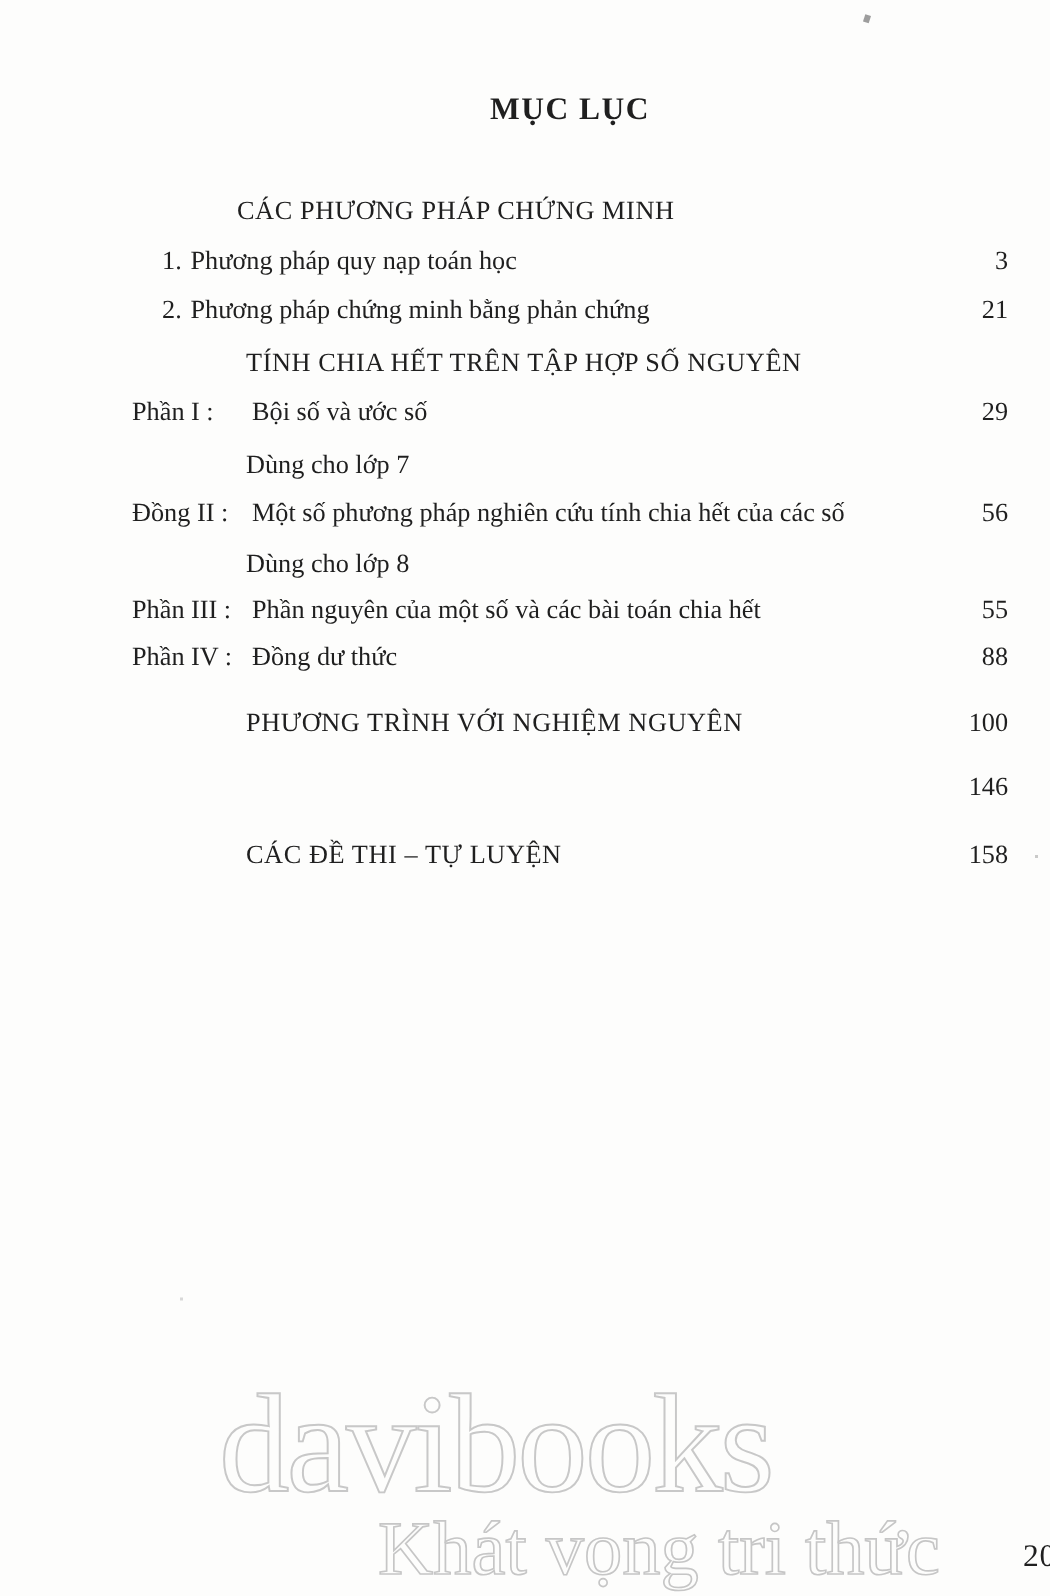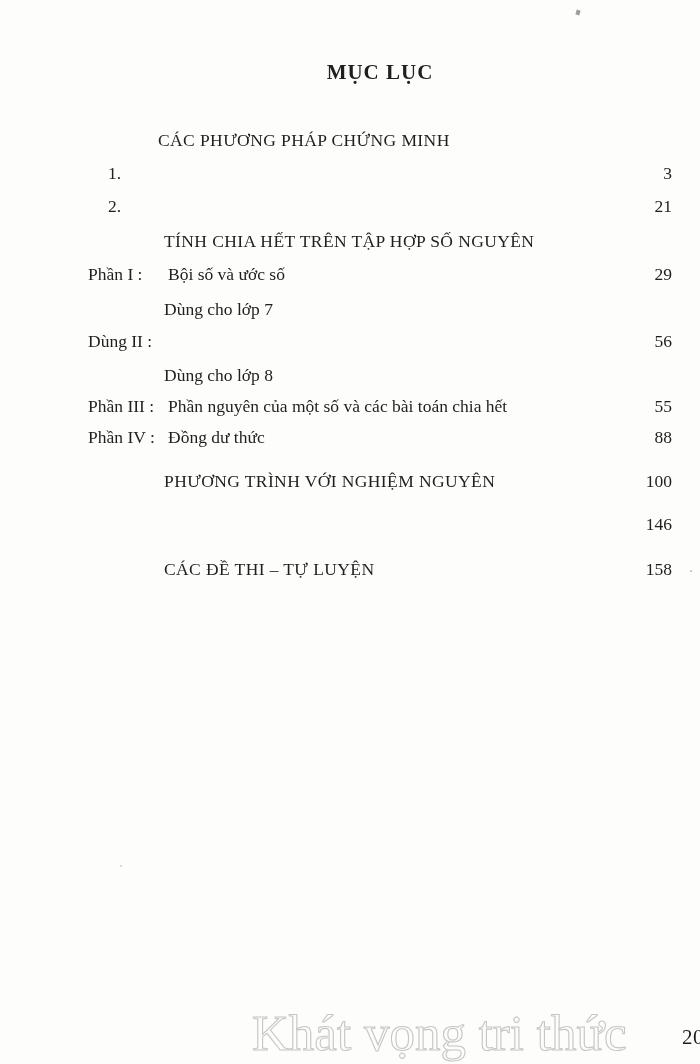--- a/index.html
+++ b/index.html
@@ -102,46 +102,49 @@
 
   <div class="toc">
 
     <div class="row sec1" style="top:128px">
       <span class="txt">CÁC PHƯƠNG PHÁP CHỨNG MINH</span>
       <span class="pg"></span>
     </div>
 
     <div class="row item" style="top:161px">
       <span class="lbl">1.</span>
+      <span class="txt">Phương pháp quy nạp toán học</span>
       <span class="pg">3</span>
     </div>
 
     <div class="row item" style="top:194px">
       <span class="lbl">2.</span>
+      <span class="txt">Phương pháp chứng minh bằng phản chứng</span>
       <span class="pg">21</span>
     </div>
 
     <div class="row sec" style="top:229px">
       <span class="txt">TÍNH CHIA HẾT TRÊN TẬP HỢP SỐ NGUYÊN</span>
       <span class="pg"></span>
     </div>
 
     <div class="row part" style="top:262px">
       <span class="lbl">Phần I :</span>
       <span class="txt">Bội số và ước số</span>
       <span class="pg">29</span>
     </div>
 
     <div class="row sub" style="top:297px">
       <span class="txt">Dùng cho lớp 7</span>
       <span class="pg"></span>
     </div>
 
     <div class="row part" style="top:329px">
-      <span class="lbl">Dùng II :</span>
+      <span class="lbl">Đồng II :</span>
+      <span class="txt">Một số phương pháp nghiên cứu tính chia hết của các số</span>
       <span class="pg">56</span>
     </div>
 
     <div class="row sub" style="top:363px">
       <span class="txt">Dùng cho lớp 8</span>
       <span class="pg"></span>
     </div>
 
     <div class="row part" style="top:394px">
       <span class="lbl">Phần III :</span>
@@ -164,20 +167,21 @@
       <span class="pg">146</span>
     </div>
 
     <div class="row sec" style="top:557px">
       <span class="txt">CÁC ĐỀ THI – TỰ LUYỆN</span>
       <span class="pg">158</span>
     </div>
 
   </div>
 
+  <div class="wm-brand">davibooks</div>
   <div class="wm-slogan">Khát vọng tri thức</div>
 
   <div class="page-number">205</div>
 
   <div class="speck speck-1"></div>
   <div class="speck speck-2"></div>
   <div class="speck speck-3"></div>
 
 </div>
 

